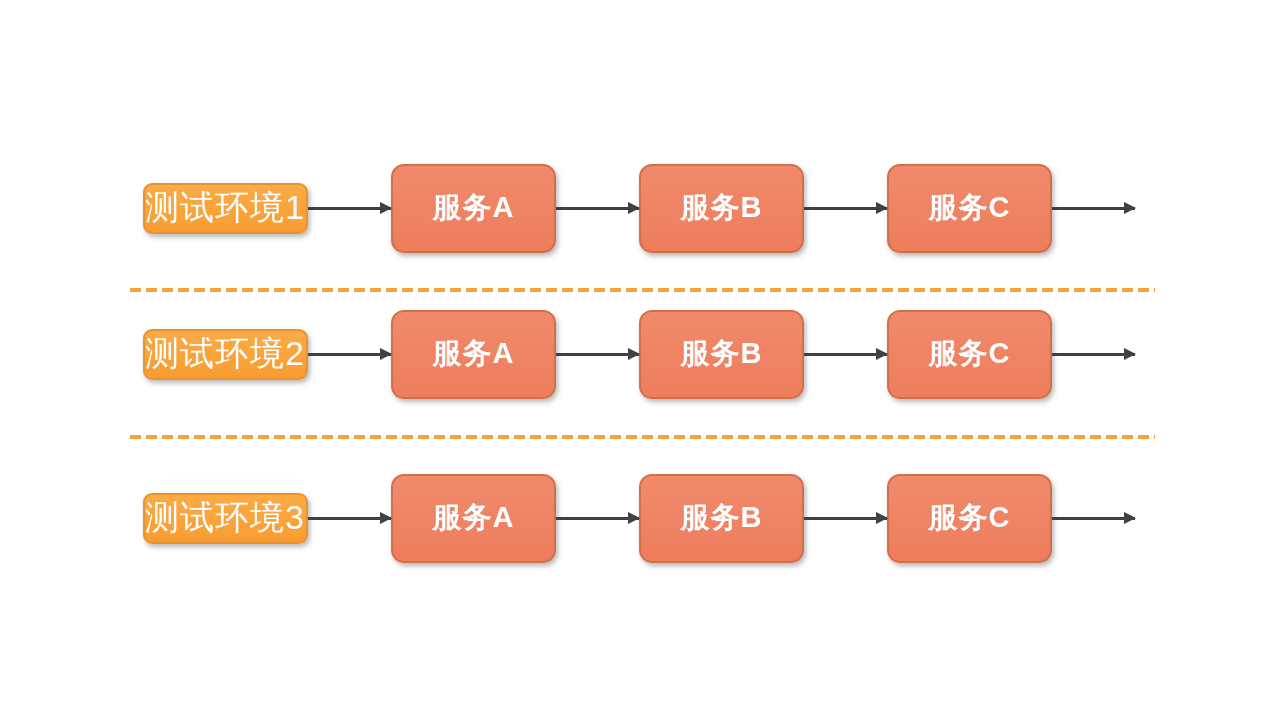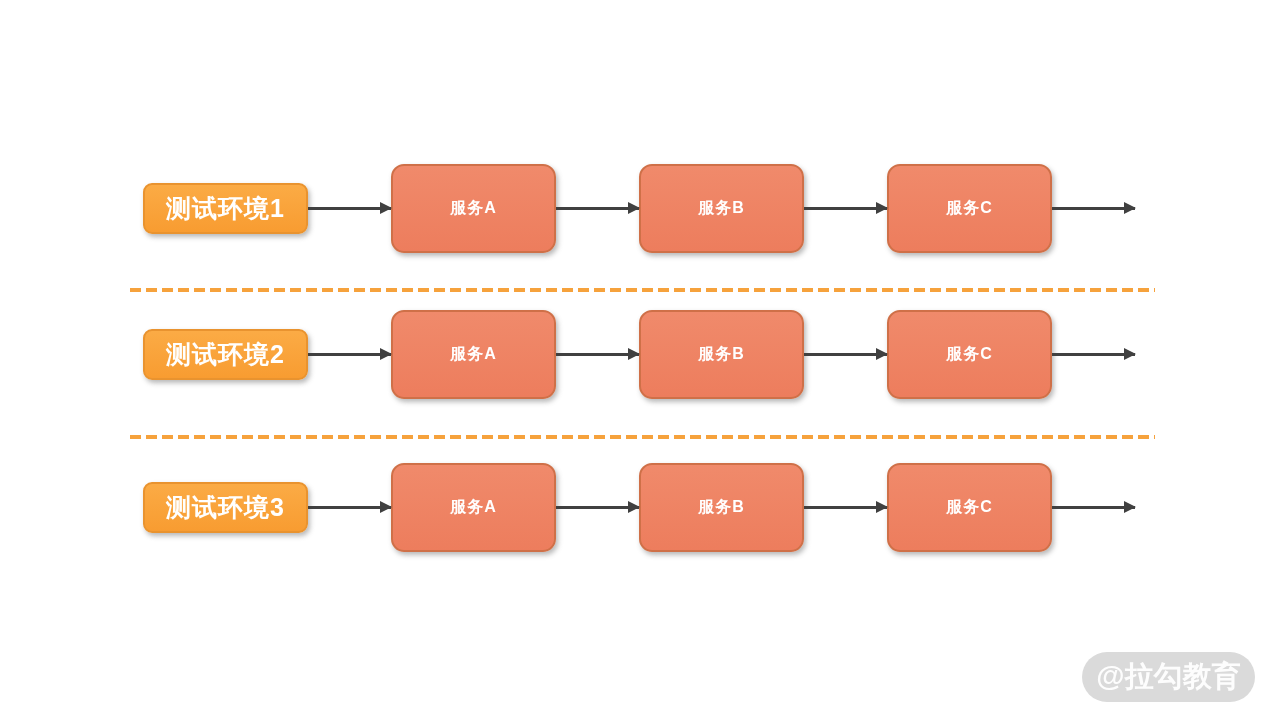--- a/index.html
+++ b/index.html
@@ -17,51 +17,50 @@
   }
   .row {
     position: absolute;
     left: 143px;
     height: 90px;
     display: flex;
     align-items: center;
   }
   .row-1 { top: 163px; }
   .row-2 { top: 309px; }
-  .row-3 { top: 462px; }
+  .row-3 { top: 473px; }
 
   .env-box {
     box-sizing: border-box;
     flex: 0 0 165px;
     height: 51px;
     background: linear-gradient(180deg, #fbab45 0%, #f89c31 100%);
     border: 2px solid #e9932f;
     border-radius: 9px;
     box-shadow: 2px 3px 5px rgba(100, 100, 100, 0.45);
     display: flex;
     align-items: center;
-    justify-content: center;
     color: #ffffff;
-    font-size: 25px;
-    font-weight: bold;
+    font-size: 34px;
+    font-weight: normal;
     letter-spacing: 1px;
   }
   .svc-box {
     box-sizing: border-box;
     flex: 0 0 165px;
     height: 89px;
     background: linear-gradient(180deg, #f08a6b 0%, #ed7d5d 100%);
     border: 2px solid #cf7048;
     border-radius: 13px;
     box-shadow: 2px 3px 5px rgba(100, 100, 100, 0.45);
     display: flex;
     align-items: center;
     justify-content: center;
     color: #ffffff;
-    font-size: 16px;
+    font-size: 29px;
     font-weight: bold;
     letter-spacing: 1px;
   }
   .flow-arrow {
     position: relative;
     flex: 0 0 83px;
     height: 3px;
     background: #404040;
     align-self: center;
   }
@@ -164,17 +163,14 @@
     <div class="svc-box">
       <span>服务B</span>
     </div>
     <div class="flow-arrow"></div>
     <div class="svc-box">
       <span>服务C</span>
     </div>
     <div class="flow-arrow"></div>
   </section>
 
-  <div class="watermark">
-    <span>@拉勾教育</span>
-  </div>
 
 </div>
 
 </body></html>

